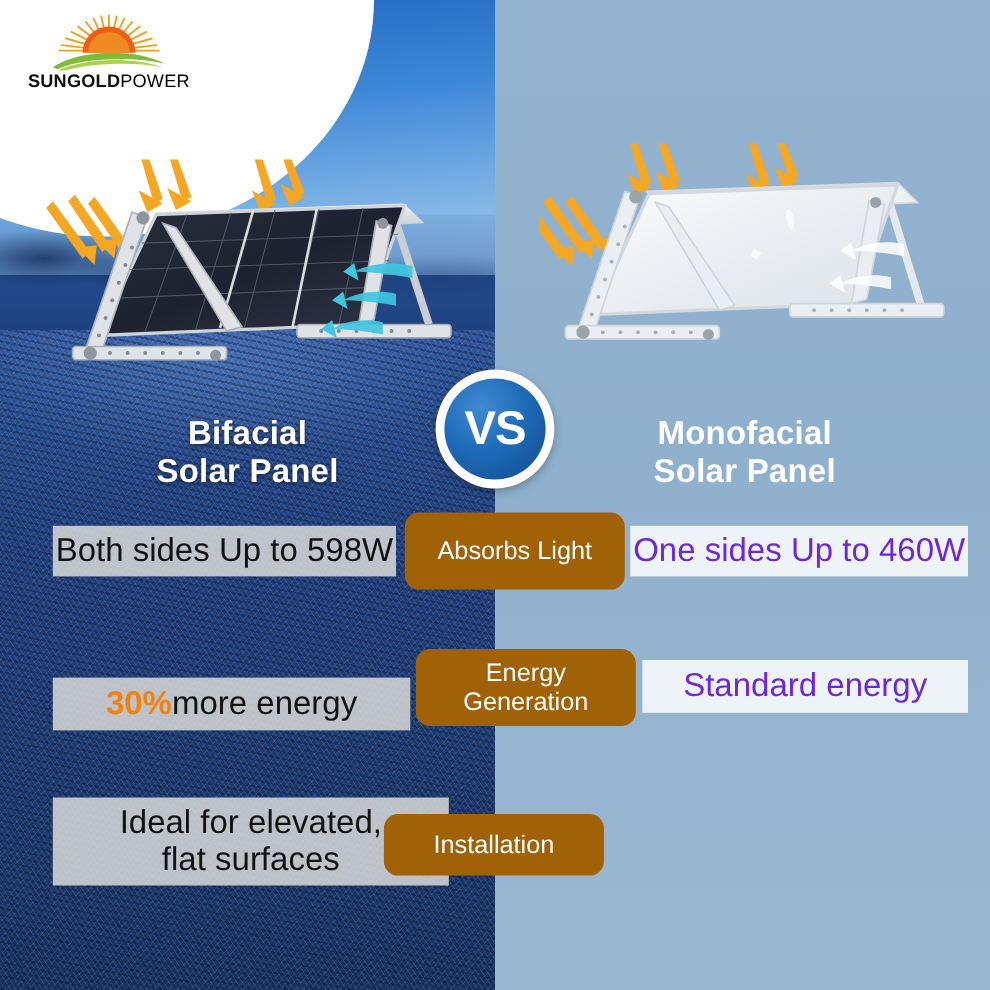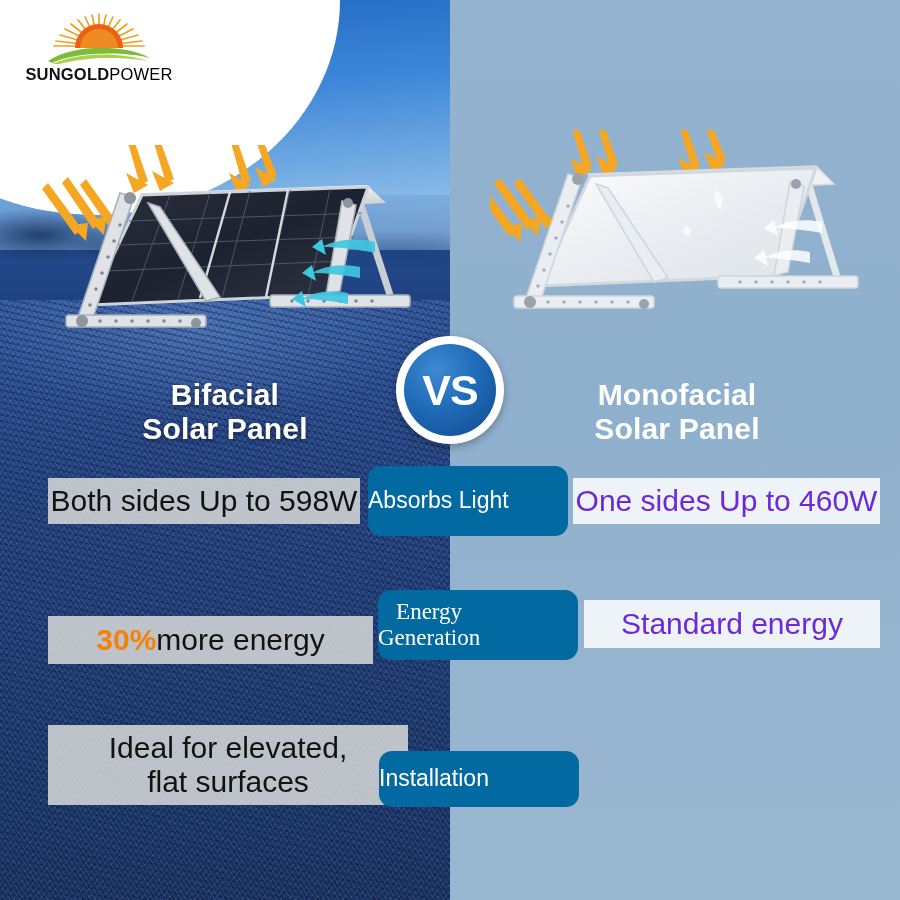--- a/index.html
+++ b/index.html
@@ -103,38 +103,38 @@
   .cell-left{
     justify-content:center;text-align:center;
     background:rgba(216,216,216,.86);
     color:#121212;
   }
   .cell-right{
     justify-content:center;text-align:center;
     background:#eef3f7;color:#6d28d9;
   }
   .cell-mid{
-    text-align:center;
-    background:#0369a1;color:#ffffff;border-radius:13px;
+    justify-content:center;text-align:center;
+    background:#a16207;color:#ffffff;border-radius:13px;
     font-size:23px;line-height:1.12;
   }
 
   
   .row-1 .cell-left {left:48px; top:0;  width:312px;height:46px;}
   .row-1 .cell-mid  {left:368px;top:-12px;width:200px;height:70px;}
   .row-1 .cell-right{left:573px;top:0;  width:307px;height:46px;}
 
   
   .row-2 .cell-left {left:48px; top:26px;width:325px;height:48px;}
-  .row-2 .cell-mid  {left:378px;top:0;  width:200px;height:70px;font-family:Liberation Serif, serif;}
+  .row-2 .cell-mid  {left:378px;top:0;  width:200px;height:70px;}
   .row-2 .cell-right{left:584px;top:10px;width:296px;height:48px;text-align:right;}
 
   
   .row-3 .cell-left {left:48px; top:0;  width:360px;height:80px;}
-  .row-3 .cell-mid  {left:379px;top:15px;width:200px;height:56px;margin-top:11px;}
+  .row-3 .cell-mid  {left:349px;top:15px;width:200px;height:56px;}
   .row-3 .cell-right{left:533px;top:0;  width:347px;height:80px;}
 
   .hl-orange{color:#f2820c;font-weight:bold;}
   .two-line{display:block;}
 </style>
 </head>
 <body>
 
 <div id="page">
 

